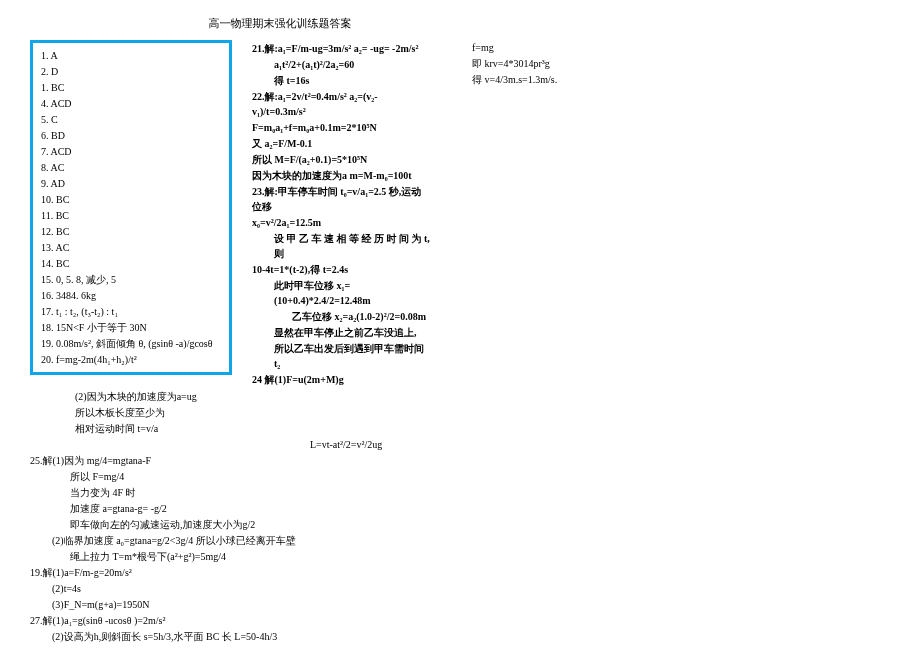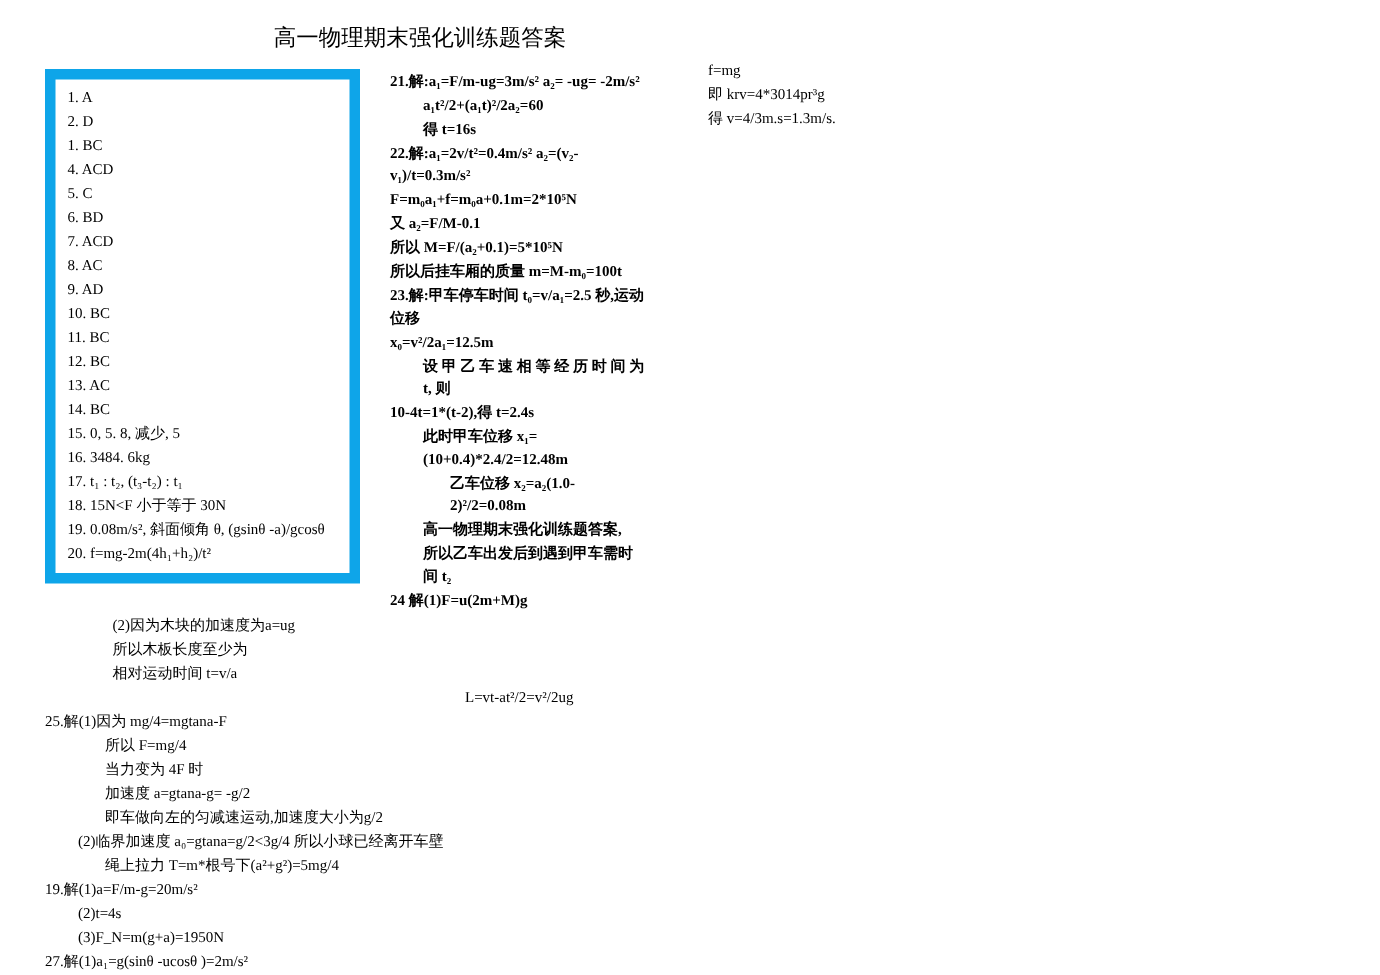--- a/index.html
+++ b/index.html
@@ -8,34 +8,34 @@
       margin: 0;
       padding: 15px 30px;
       width: 920px;
       height: 650px;
       box-sizing: border-box;
       background: white;
       color: #000;
       line-height: 1.5;
     }
     .title {
-      font-size: 15px;
+      font-size: 11px;
       text-align: center;
       margin-bottom: 8px;
       margin-left: 100px;
     }
     .columns {
       display: flex;
       gap: 20px;
     }
     .col {
       flex: 1;
     }
     .answerbox {
-      border: 7px solid #0ea5e9;
+      border: 3px solid #0ea5e9;
       padding: 4px 8px;
       margin-bottom: 6px;
       width: 180px;
     }
     .answerbox div {
       margin: 1px 0;
     }
     .indent { padding-left: 22px; }
     .indent2 { padding-left: 40px; }
     .row { margin: 1px 0; }
@@ -72,28 +72,28 @@
         </div>
       </div>
       <div style="flex:1;font-weight:bold;">
         <div class="row">21.解:a₁=F/m-ug=3m/s²    a₂= -ug= -2m/s²</div>
         <div class="row indent">a₁t²/2+(a₁t)²/2a₂=60</div>
         <div class="row indent">得 t=16s</div>
         <div class="row">22.解:a₁=2v/t²=0.4m/s²   a₂=(v₂-v₁)/t=0.3m/s²</div>
         <div class="row">F=m₀a₁+f=m₀a+0.1m=2*10⁵N</div>
         <div class="row">又 a₂=F/M-0.1</div>
         <div class="row">所以 M=F/(a₂+0.1)=5*10⁵N</div>
-        <div class="row">所以后挂车厢的质量 m=M-m₀=100t</div>
+        <div class="row">因为木块的加速度为a m=M-m₀=100t</div>
         <div class="row">23.解:甲车停车时间  t₀=v/a₁=2.5 秒,运动位移</div>
         <div class="row">x₀=v²/2a₁=12.5m</div>
         <div class="row indent">设 甲 乙 车 速 相 等 经 历 时 间 为 t, 则</div>
         <div class="row">10-4t=1*(t-2),得 t=2.4s</div>
         <div class="row indent">此时甲车位移 x₁=(10+0.4)*2.4/2=12.48m</div>
         <div class="row indent2">乙车位移 x₂=a₂(1.0-2)²/2=0.08m</div>
-        <div class="row indent">高一物理期末强化训练题答案,</div>
+        <div class="row indent">显然在甲车停止之前乙车没追上,</div>
         <div class="row indent">所以乙车出发后到遇到甲车需时间 t₂</div>
         <div class="row">24 解(1)F=u(2m+M)g</div>
       </div>
     </div>
   </div>
   <div class="col" style="flex:1; padding-top:24px;">
     <div class="row indent">f=mg</div>
     <div class="row indent">即 krv=4*3014pr³g</div>
     <div class="row indent">得 v=4/3m.s=1.3m/s.</div>
   </div>

